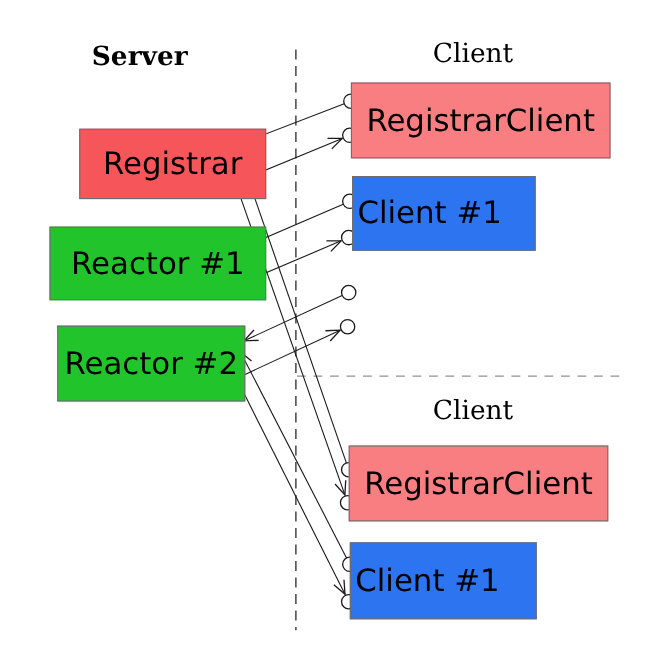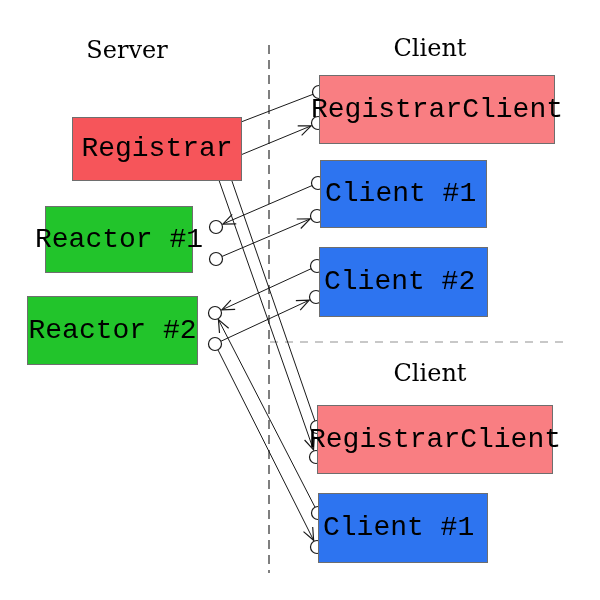--- a/index.html
+++ b/index.html
@@ -8,21 +8,21 @@
     overflow:hidden;font-family:"DejaVu Sans",sans-serif;
   }
   .heading{
     position:absolute;transform:translateX(-50%);
     font-family:"DejaVu Serif","Liberation Serif",serif;
     font-size:24px;color:#000;white-space:nowrap;line-height:1.15;
   }
   .box{
     position:absolute;display:flex;align-items:center;justify-content:center;
     border:1px solid #6e6e6e;box-sizing:border-box;
-    font-size:28px;color:#000;white-space:nowrap;line-height:1;font-family:Liberation Mono, monospace;
+    font-size:28px;color:#000;white-space:nowrap;line-height:1;
   }
   .box.align-left{justify-content:flex-start;padding-left:4px;}
   svg.wires{position:absolute;left:0;top:0;pointer-events:none;}
 </style>
 </head>
 <body>
 
 <div class="stage">
 
   <svg class="wires" id="wires" width="600" height="600" viewBox="0 0 600 600">
@@ -54,41 +54,38 @@
       <circle cx="318" cy="183" r="6.5" fill="#ffffff" stroke="#1a1a1a" stroke-width="1.2"></circle>
       <circle cx="317" cy="216" r="6.5" fill="#ffffff" stroke="#1a1a1a" stroke-width="1.2"></circle>
       <circle cx="317" cy="266" r="6.5" fill="#ffffff" stroke="#1a1a1a" stroke-width="1.2"></circle>
       <circle cx="316" cy="297" r="6.5" fill="#ffffff" stroke="#1a1a1a" stroke-width="1.2"></circle>
       <circle cx="317" cy="427" r="6.5" fill="#ffffff" stroke="#1a1a1a" stroke-width="1.2"></circle>
       <circle cx="316" cy="457" r="6.5" fill="#ffffff" stroke="#1a1a1a" stroke-width="1.2"></circle>
       <circle cx="318" cy="513" r="6.5" fill="#ffffff" stroke="#1a1a1a" stroke-width="1.2"></circle>
       <circle cx="317" cy="547" r="6.5" fill="#ffffff" stroke="#1a1a1a" stroke-width="1.2"></circle>
     </svg>
 
-  <div class="heading" style="left: 127px; top: 37px;">Server</div>
+  <div class="heading" style="left: 127px; top: 37px; font-weight: bold;">Server</div>
   <div class="heading" style="left: 430px; top: 35px;">Client</div>
   <div class="heading" style="left: 430px; top: 360px;">Client</div>
 
   <div class="box" style="left: 45px; top: 117px; width: 170px; height: 64px; background: rgb(246, 85, 90); margin-left: 27px;">
     <span>Registrar</span>
   </div>
-  <div class="box" style="left: 45px; top: 206px; width: 148px; height: 67px; background: rgb(34, 196, 43); justify-content: center;">
+  <div class="box" style="left: 45px; top: 206px; width: 197px; height: 67px; background: rgb(34, 196, 43); justify-content: center;">
     <span>Reactor #1</span>
   </div>
-  <div class="box" style="left: 27px; top: 296px; width: 171px; height: 69px; background: rgb(34, 196, 43);">
+  <div class="box" style="left: 52px; top: 296px; width: 171px; height: 69px; background: rgb(34, 196, 43);">
     <span>Reactor #2</span>
   </div>
   <div class="box" style="left: 319px; top: 75px; width: 236px; height: 69px; background: rgb(249, 126, 130);">
     <span>RegistrarClient</span>
   </div>
   <div class="box align-left" style="left: 320px; top: 160px; width: 167px; height: 68px; background: rgb(45, 116, 240);">
     <span>Client #1</span>
-  </div>
-  <div class="box align-left" style="left: 319px; top: 247px; width: 169px; height: 70px; background: rgb(45, 116, 240);">
-    <span>Client #2</span>
   </div>
   <div class="box" style="left: 317px; top: 405px; width: 236px; height: 69px; background: rgb(249, 126, 130);">
     <span>RegistrarClient</span>
   </div>
   <div class="box align-left" style="left: 318px; top: 493px; width: 170px; height: 70px; background: rgb(45, 116, 240);">
     <span>Client #1</span>
   </div>
 
 </div>
 

